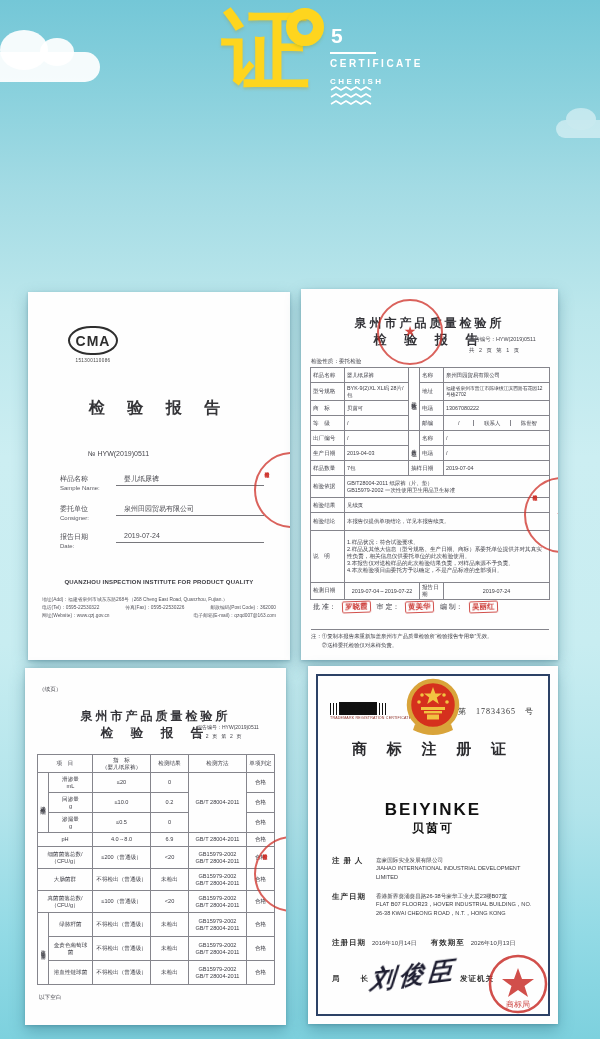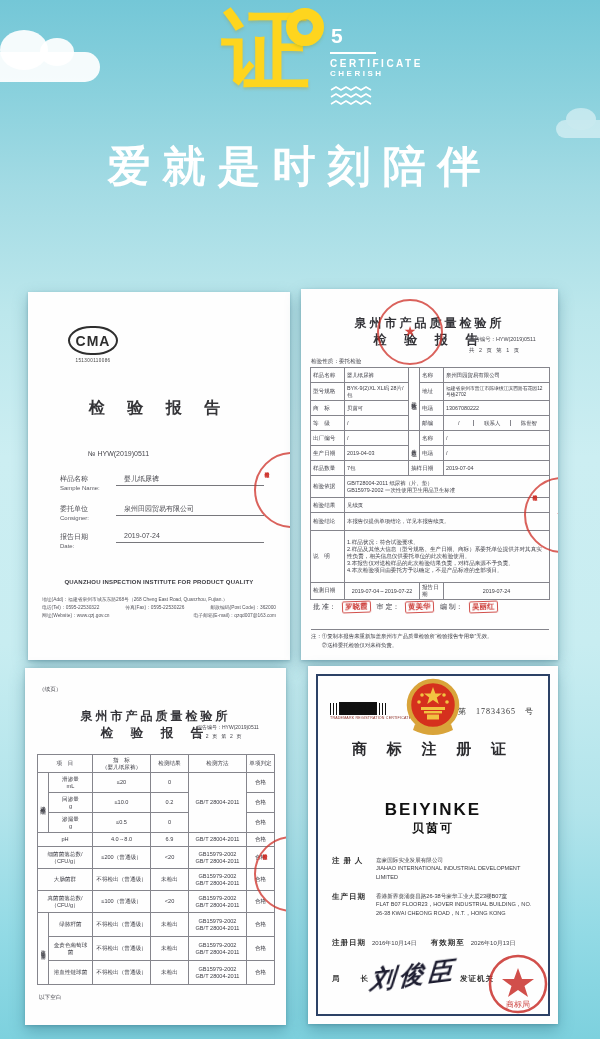--- a/index.html
+++ b/index.html
@@ -17,21 +17,21 @@
 
   
   .badge{position:absolute;left:0;top:0;width:600px;height:130px;}
   .zheng{position:absolute;left:222px;top:6px;font-size:88px;font-weight:900;color:#fed51e;
     text-shadow:0 2px 3px rgba(180,140,0,.25);line-height:1;}
   .donut{position:absolute;left:286px;top:8px;width:16px;height:16px;border:11px solid #fed51e;
     border-radius:50%;box-shadow:inset 0 2px 2px rgba(180,140,0,.3),0 2px 3px rgba(120,160,40,.3);}
   .b-num{position:absolute;left:331px;top:24px;color:#fff;font-size:21px;font-weight:bold;letter-spacing:4px;}
   .b-line{position:absolute;left:330px;top:52px;width:46px;height:2px;background:#fff;}
   .b-w1{position:absolute;left:330px;top:58px;color:#fff;font-size:10px;font-weight:bold;letter-spacing:2.5px;}
-  .b-w2{position:absolute;left:330px;top:69px;color:#fff;font-size:8px;font-weight:bold;letter-spacing:2.5px;}
+  .b-w2{position:absolute;left:330px;top:77px;color:#fff;font-size:8px;font-weight:bold;letter-spacing:2.5px;}
   .b-waves{position:absolute;left:330px;top:86px;}
 
   .hero-title{position:absolute;left:0;top:138px;width:600px;text-align:center;color:#fff;
     font-size:43px;font-weight:bold;letter-spacing:12px;}
   .hero-sub{position:absolute;left:0;top:213px;width:600px;text-align:center;color:#fff;
     font-size:15px;letter-spacing:4px;}
   .hero-tag{position:absolute;left:0;top:241px;width:600px;text-align:center;color:#fff;
     font-size:14px;letter-spacing:6px;}
 
   
@@ -138,21 +138,20 @@
     <div class="b-line"></div>
     <div class="b-w1">CERTIFICATE</div>
     <div class="b-w2">CHERISH</div>
     <svg class="b-waves" width="46" height="22" viewBox="0 0 46 22">
       <path d="M1 4 l5 -3 5 3 5 -3 5 3 5 -3 5 3 5 -3 5 3" stroke="#fff" stroke-width="1.6" fill="none"></path>
       <path d="M1 11 l5 -3 5 3 5 -3 5 3 5 -3 5 3 5 -3 5 3" stroke="#fff" stroke-width="1.6" fill="none"></path>
       <path d="M1 18 l5 -3 5 3 5 -3 5 3 5 -3 5 3 5 -3 5 3" stroke="#fff" stroke-width="1.6" fill="none"></path>
     </svg>
   </div>
 
-  <div class="hero-title">爱就是时刻陪伴</div>
 
   <div class="card doc1">
     <div class="abs cma-box">
       <div class="cma-oval">CMA</div>
       <div class="cma-num">151300110086</div>
     </div>
     <div class="abs ctr d1-title">检 验 报 告</div>
     <div class="abs d1-no">№  HYW(2019)0511</div>
 
     <div class="abs d1-field" style="top:182px">

